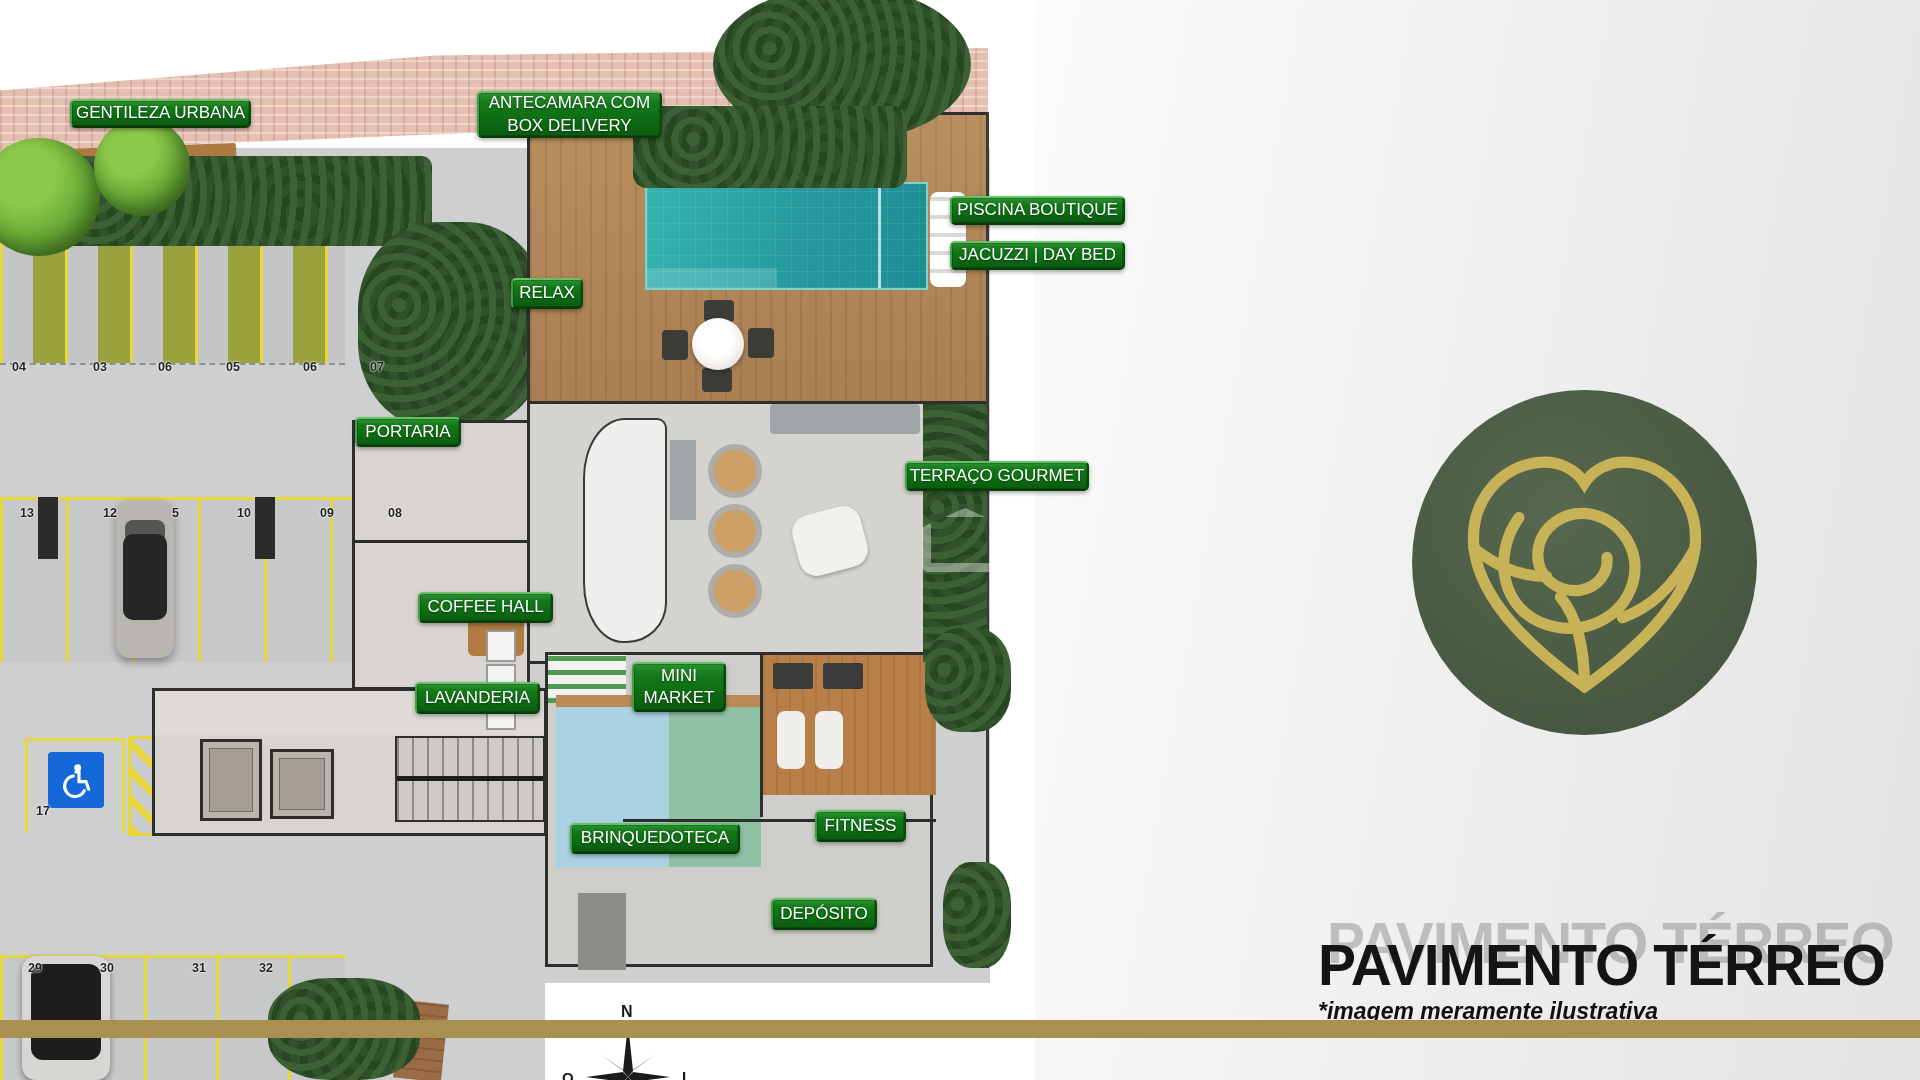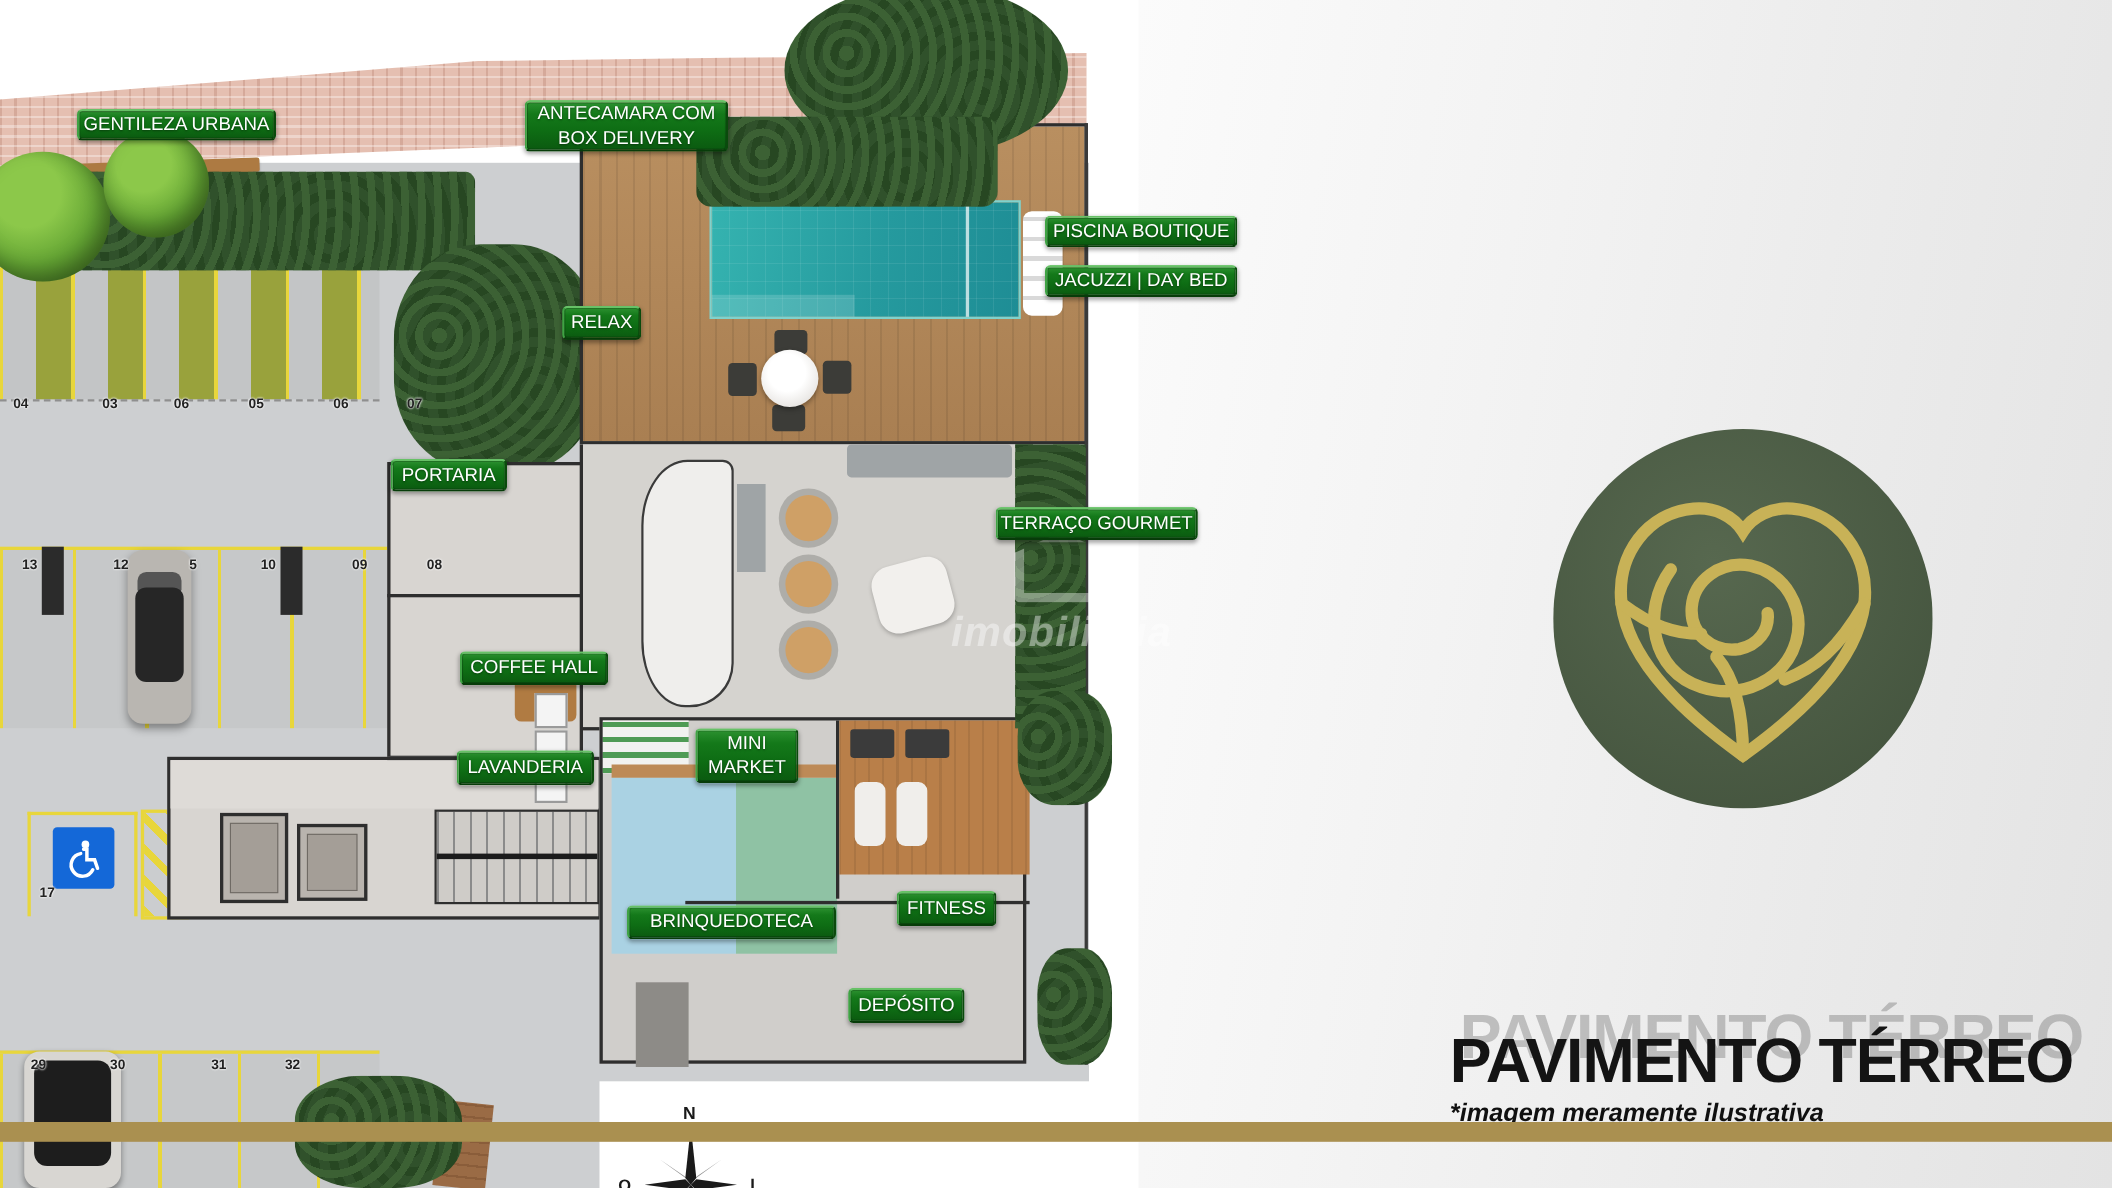--- a/index.html
+++ b/index.html
@@ -258,37 +258,36 @@
     <div class="dep-door"></div>
   </div>
   <div class="abs hedge plants-pool-top"></div>
   <div class="abs hedge greenwall-right"></div>
   <div class="abs hedge plants-right-low"></div>
   <div class="abs hedge plants-deposito"></div>
   <div class="abs fence-right"></div>
 
   <div class="abs watermark">
     <div class="wm-icon"></div>
-    <div class="wm-text">imobiliária</div>
   </div>
 
   <div id="labels-layer">
       <div class="plabel" style="left: 70px; top: 99px; width: 181px; height: 29px;">GENTILEZA URBANA</div>
       <div class="plabel" style="left: 477px; top: 91px; width: 185px; height: 47px;">ANTECAMARA COM
 BOX DELIVERY</div>
       <div class="plabel" style="left: 950px; top: 196px; width: 175px; height: 29px;">PISCINA BOUTIQUE</div>
       <div class="plabel" style="left: 950px; top: 241px; width: 175px; height: 29px;">JACUZZI | DAY BED</div>
       <div class="plabel" style="left: 511px; top: 278px; width: 72px; height: 31px;">RELAX</div>
       <div class="plabel" style="left: 355px; top: 417px; width: 106px; height: 30px;">PORTARIA</div>
       <div class="plabel" style="left: 905px; top: 461px; width: 184px; height: 30px;">TERRAÇO GOURMET</div>
       <div class="plabel" style="left: 418px; top: 592px; width: 135px; height: 31px;">COFFEE HALL</div>
       <div class="plabel" style="left: 632px; top: 662px; width: 94px; height: 50px;">MINI
 MARKET</div>
       <div class="plabel" style="left: 415px; top: 682px; width: 125px; height: 32px;">LAVANDERIA</div>
-      <div class="plabel" style="left: 570px; top: 823px; width: 190px; height: 31px;">BRINQUEDOTECA</div>
+      <div class="plabel" style="left: 570px; top: 823px; width: 170px; height: 31px;">BRINQUEDOTECA</div>
       <div class="plabel" style="left: 815px; top: 810px; width: 91px; height: 32px;">FITNESS</div>
       <div class="plabel" style="left: 771px; top: 886px; width: 106px; height: 32px; margin-top: 12px;">DEPÓSITO</div>
     </div>
   <div id="pnums-layer">
       <div class="pnum" style="left: 12px; top: 360px;">04</div>
       <div class="pnum" style="left: 93px; top: 360px;">03</div>
       <div class="pnum" style="left: 158px; top: 360px;">06</div>
       <div class="pnum" style="left: 226px; top: 360px;">05</div>
       <div class="pnum" style="left: 303px; top: 360px;">06</div>
       <div class="pnum" style="left: 370px; top: 360px;">07</div>

